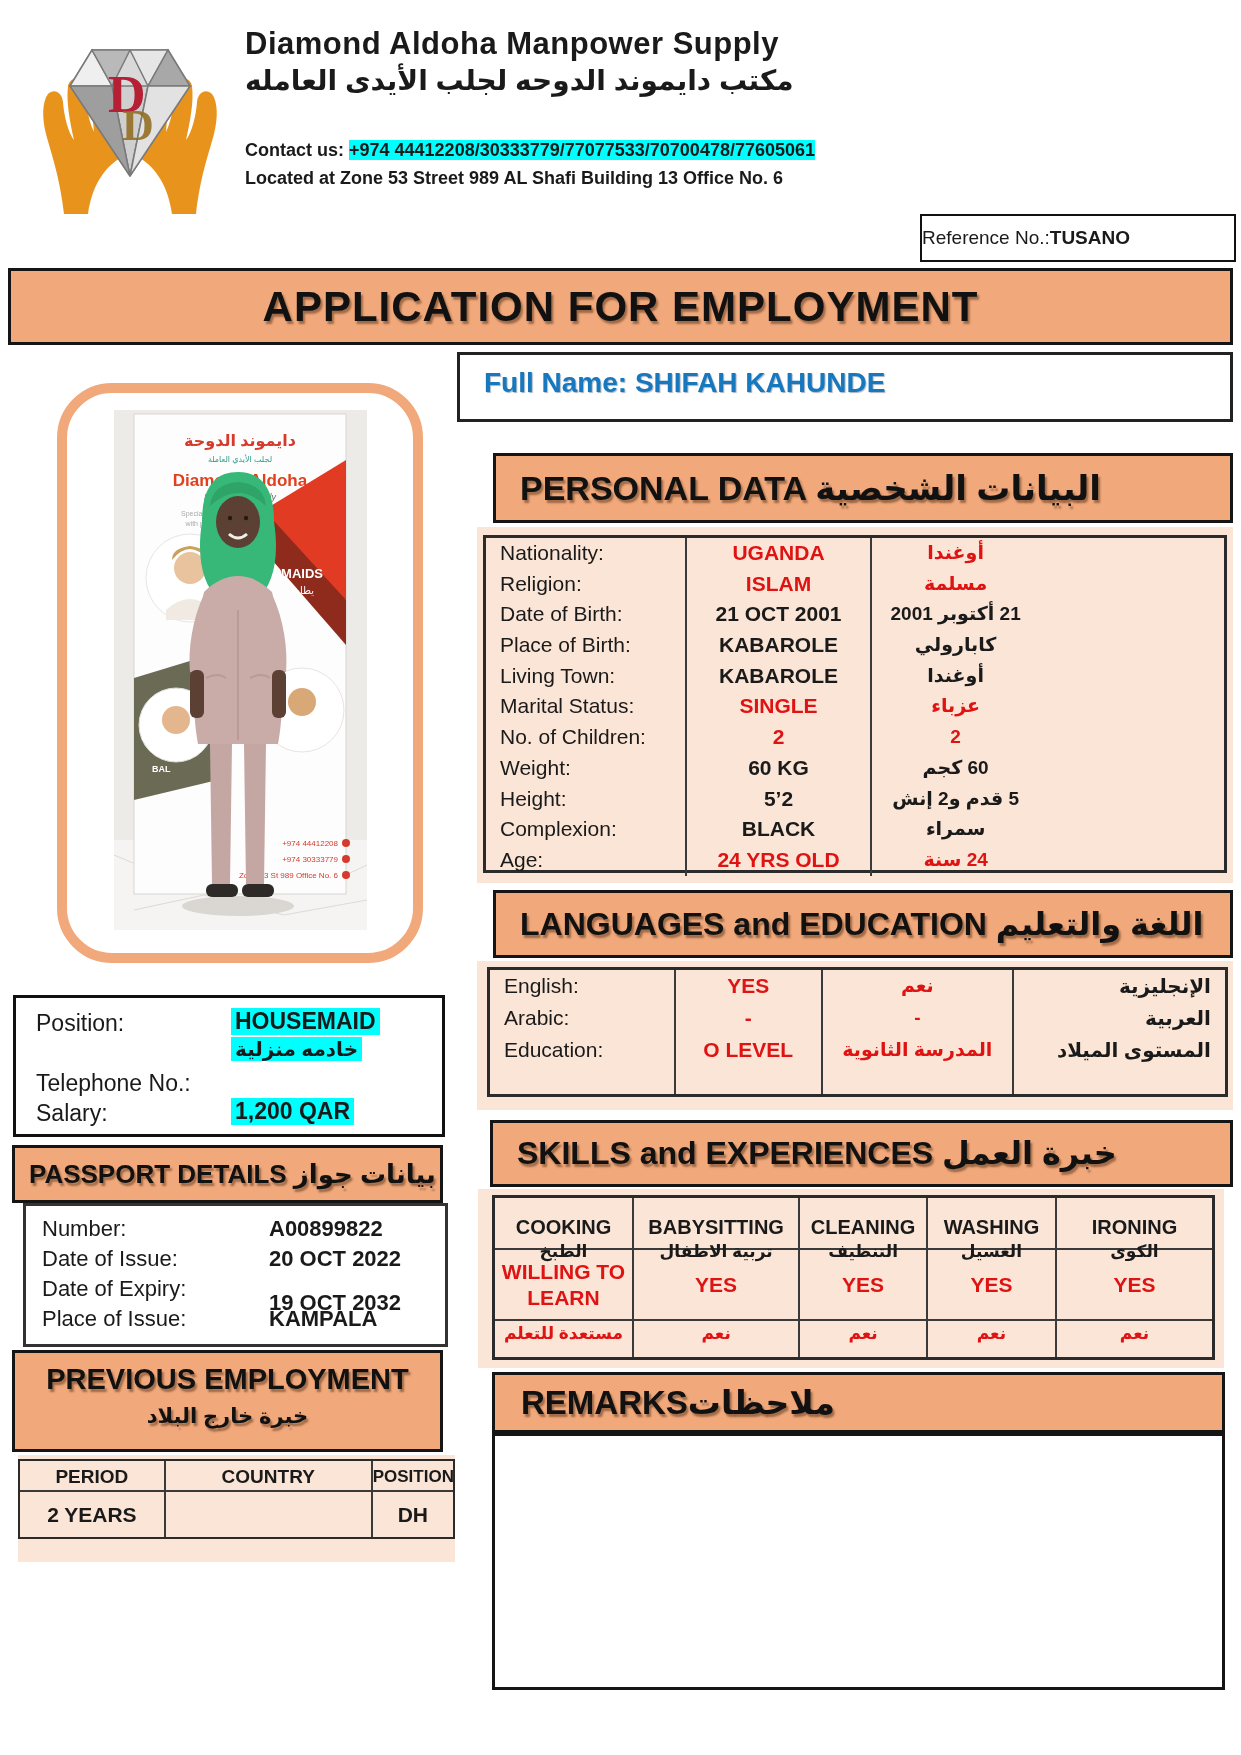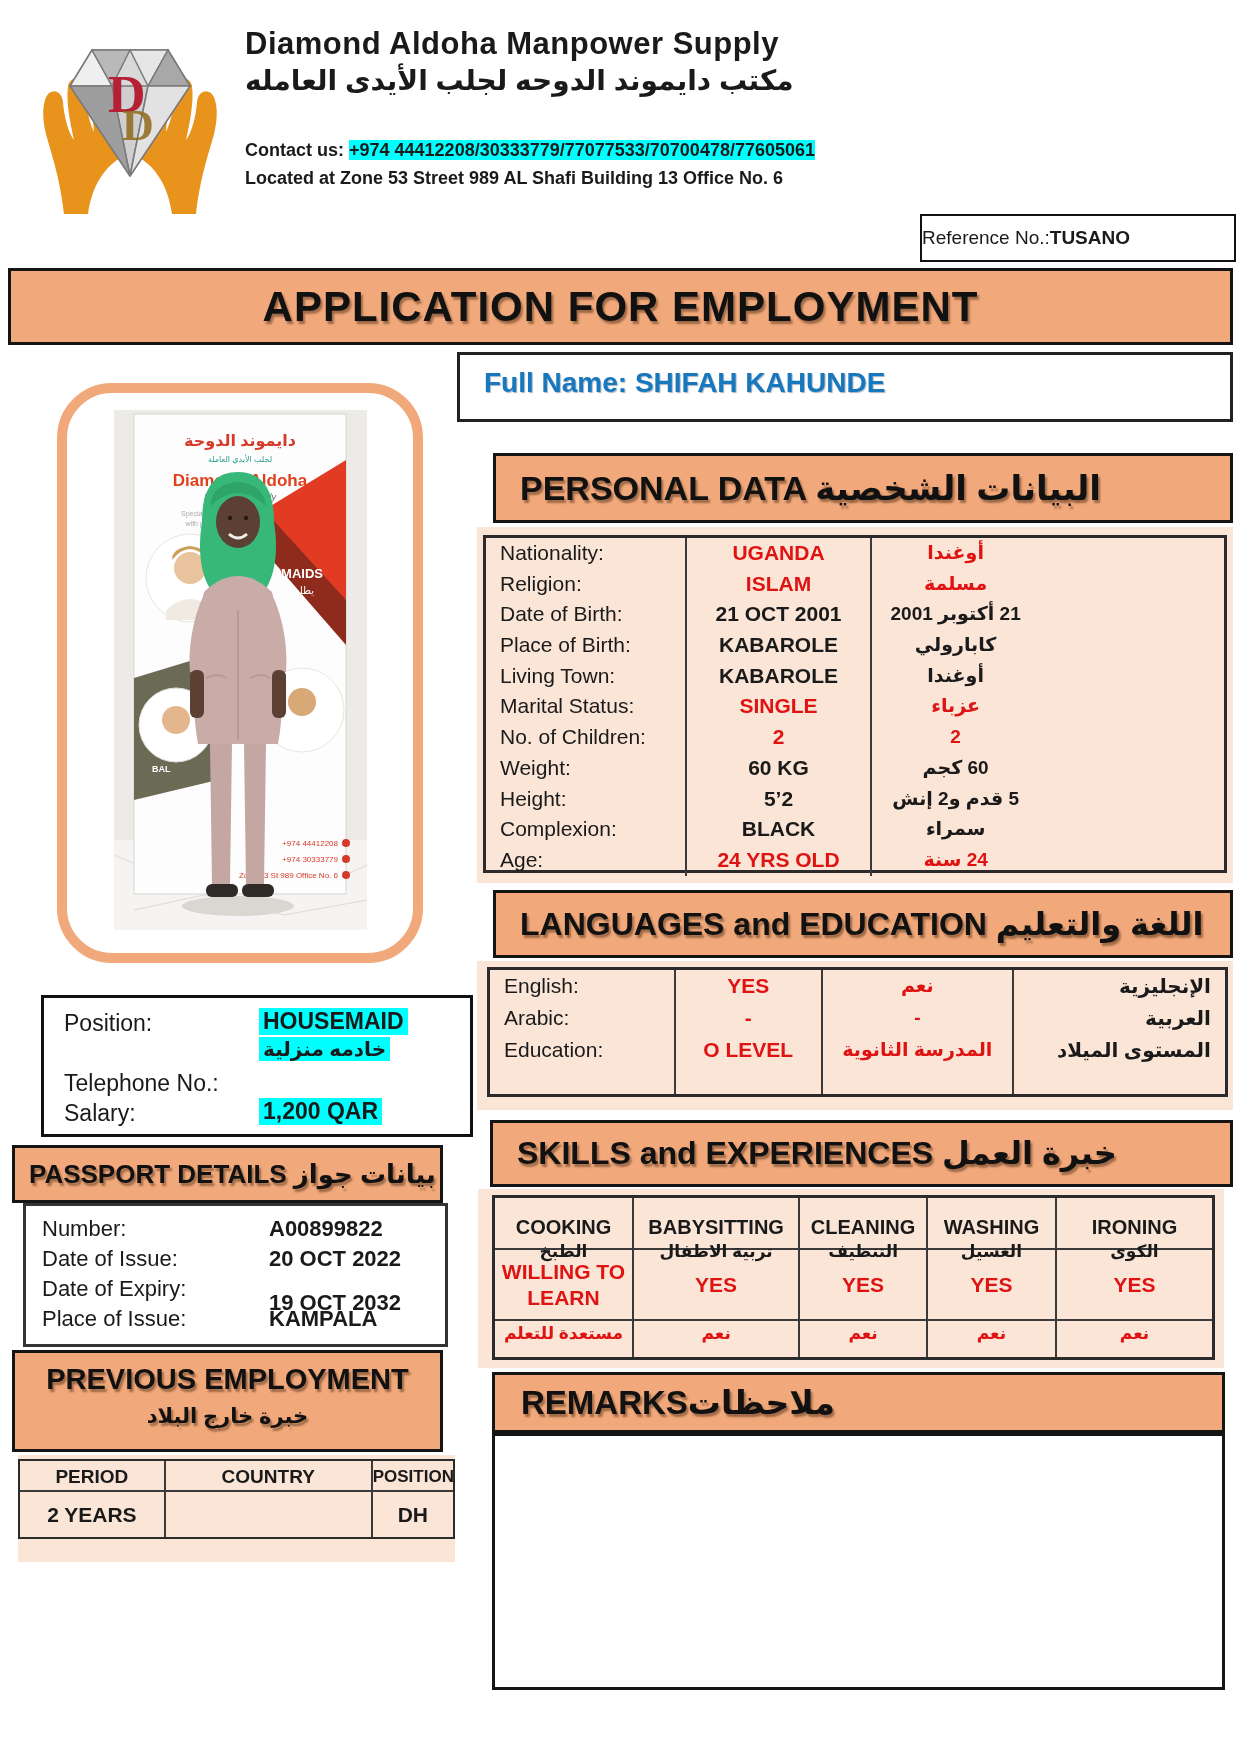--- a/index.html
+++ b/index.html
@@ -75,21 +75,21 @@
         padding:0 6px;line-height:26px;}
   .sk-a{height:26px;line-height:26px;text-align:center;font-size:17px;font-weight:bold;direction:rtl;}
 
   .prev-table{left:18px;top:1459px;width:437px;height:80px;grid-template-columns:33.2% 47.8% 19%;border-width:2px;}
   .prev-table .ph{height:31px;line-height:31px;border-bottom:2px solid #3a3a3a;
                   text-align:center;font-size:19px;font-weight:bold;box-sizing:border-box;}
   .prev-table .pd{height:45px;line-height:45px;text-align:center;font-size:21px;font-weight:bold;white-space:nowrap;}
 
   
   .position-box{left:13px;top:995px;width:432px;height:142px;border:3px solid #111;
-                box-sizing:border-box;font-size:23px;background:#fff;margin-left:28px;}
+                box-sizing:border-box;font-size:23px;background:#fff;}
   .position-box .lab{position:absolute;left:20px;white-space:nowrap;}
   .position-box .val{position:absolute;left:215px;font-weight:bold;background:#00FFFF;padding:0 4px;white-space:nowrap;}
 
   .passport-box{left:23px;top:1203px;width:425px;height:144px;border:3px solid #333;
                 box-sizing:border-box;font-size:22px;background:#fff;}
   .passport-box .lab{position:absolute;left:16px;white-space:nowrap;}
   .passport-box .val{position:absolute;left:243px;font-weight:bold;white-space:nowrap;}
 
   .remarks-box{left:492px;top:1433px;width:733px;height:257px;border:3px solid #151515;
                background:#fff;box-sizing:border-box;}

